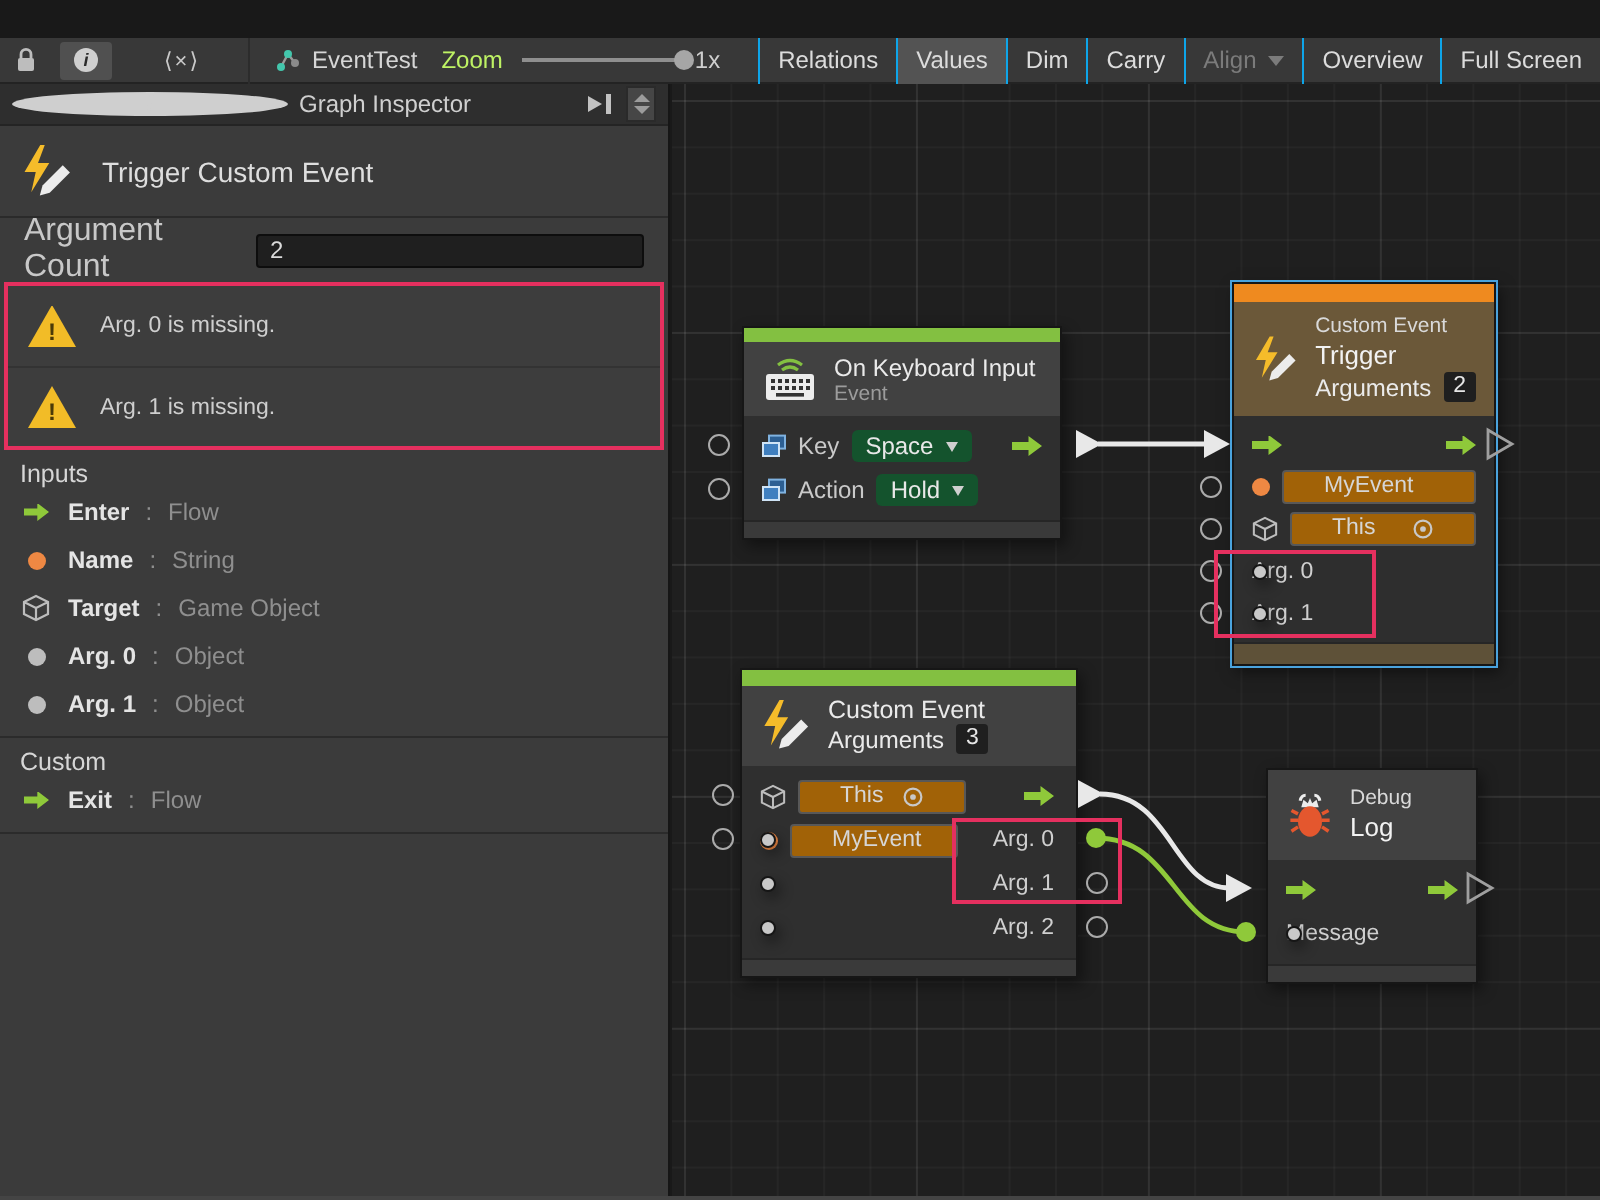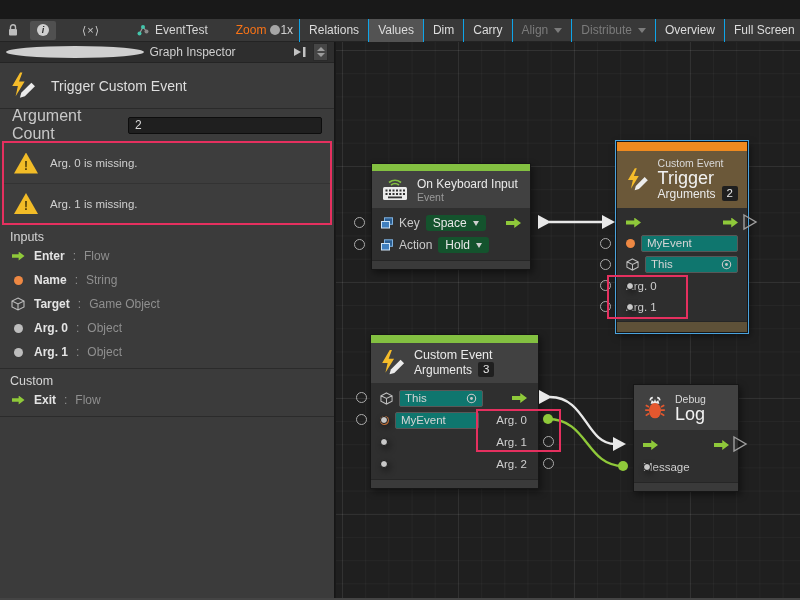--- a/index.html
+++ b/index.html
@@ -17,21 +17,21 @@
   .wc-box { width:9px; height:9px; border:1.4px solid #cfcfcf; display:inline-block; }
 
   
   .toolbar { position:absolute; left:0; top:19px; width:800px; height:23px; background:#383838;
     border-bottom:1px solid #232323; display:flex; align-items:center; font-size:12px; color:#d6d6d6; }
   .tb-ic { display:flex; align-items:center; justify-content:center; height:19px; padding:0 7px; }
   .tb-btn-active { background:#505050; border-radius:2px; margin:0 4px; }
   .code-icon { letter-spacing:1px; color:#c9c9c9; font-size:11px; padding:0 18px 0 22px; }
   .vsep { width:1px; height:23px; background:#2c2c2c; margin:0 6px; }
   .crumb { display:flex; align-items:center; gap:5px; padding:0 6px; }
-  .zoom-label { margin-left:22px; color:#f97316; }
+  .zoom-label { margin-left:6px; color:#bef264; }
   .slider { position:relative; width:82px; height:2px; background:#8f8f8f; margin:0 4px 0 10px; }
   .slider .knob { position:absolute; right:-4px; top:-4px; width:10px; height:10px; border-radius:50%; background:#a6a6a6; }
   .zoom-val { color:#cfcfcf; margin-right:6px; }
   .tb-right { display:flex; align-items:stretch; height:23px; margin-left:auto; }
   .tbtn { display:flex; align-items:center; padding:0 9px; border-left:1px solid #0ea5e9; color:#dcdcdc; white-space:nowrap; }
   .tbtn.active { background:#535353; }
   .tbtn.disabled { color:#7b7b7b; }
   .caret { width:0; height:0; border-left:4px solid transparent; border-right:4px solid transparent;
     border-top:5px solid #c9c9c9; display:inline-block; margin-left:6px; }
   .tbtn.disabled .caret { border-top-color:#7b7b7b; }
@@ -90,30 +90,30 @@
   .node.selected { box-shadow:0 0 0 1px #4aa3dd, 2px 3px 7px rgba(0,0,0,0.5); }
   .bar { height:8px; }
   .bar.green { background:#83c041; }
   .bar.orange { background:#ef8a1f; height:9px; }
   .nhead { background:#414141; display:flex; align-items:center; gap:8px; padding:0 9px; }
   .nhead.brown { background:#6b5839; }
   .ncol { display:flex; flex-direction:column; justify-content:center; }
   .ntitle { font-size:12px; color:#eaeaea; line-height:14px; }
   .nsmall { font-size:10.5px; color:#d9d9d9; line-height:13px; }
   .nsub { font-size:10.5px; color:#9c9c9c; line-height:12px; }
-  .nbig { font-size:18px; color:#f2f2f2; line-height:16px; }
+  .nbig { font-size:13px; color:#f2f2f2; line-height:16px; }
   .argline { display:flex; align-items:flex-start; gap:6px; font-size:12px; color:#eaeaea; line-height:17px; }
   .badge { background:#1f1f1f; border-radius:2px; padding:0 5px; font-size:11.5px; color:#e6e6e6; height:15px; line-height:15px; }
   .nbody { background:#2f2f2f; padding:4px 0; }
   .nrow { display:flex; align-items:center; gap:6px; padding:0 9px; }
   .nlabel { font-size:12px; color:#c9c9c9; }
   .pill { background:#14532d; border-radius:3px; padding:1px 7px; display:flex; align-items:center; font-size:12px; color:#e8e8e8; }
   .pill .caret { border-top-color:#cfcfcf; margin-left:6px; border-left-width:3.5px; border-right-width:3.5px; }
-  .field { background:#0f766e; border:1px solid #585858; border-radius:2px; color:#d6d6d6; font-size:11.5px;
-    height:17px; line-height:15px; padding:0 5px; display:flex; align-items:center; gap:4px; }
+  .field { background:#a16207; border:1px solid #585858; border-radius:2px; color:#d6d6d6; font-size:11.5px;
+    height:17px; line-height:15px; padding:0 20px; display:flex; align-items:center; gap:4px; }
   .field.grow { flex:1; }
   .field.w82 { width:84px; }
   .field .fval { flex:1; }
   .argname { font-size:11.5px; color:#cfcfcf; }
   .spacer { flex:1; }
   .nfoot { height:9px; background:#3a3a3a; border-top:1px solid #262626; }
   .nfoot.brown { background:#5e5138; height:11px; }
 
   .port { position:absolute; width:11px; height:11px; border:1.5px solid #ababab; border-radius:50%; z-index:5; }
   .ann { position:absolute; border:2px solid #e5305f; z-index:10; pointer-events:none; }
@@ -173,24 +173,20 @@
           <span>Values</span>
         </div>
       <div class="tbtn">
           <span>Dim</span>
         </div>
       <div class="tbtn">
           <span>Carry</span>
         </div>
       <div class="tbtn disabled">
           <span>Align</span>
-          <span class="caret"></span>
-        </div>
-      <div class="tbtn disabled">
-          <span>Distribute</span>
           <span class="caret"></span>
         </div>
       <div class="tbtn">
           <span>Overview</span>
         </div>
       <div class="tbtn">
           <span>Full Screen</span>
         </div>
     </div>
   </div>

